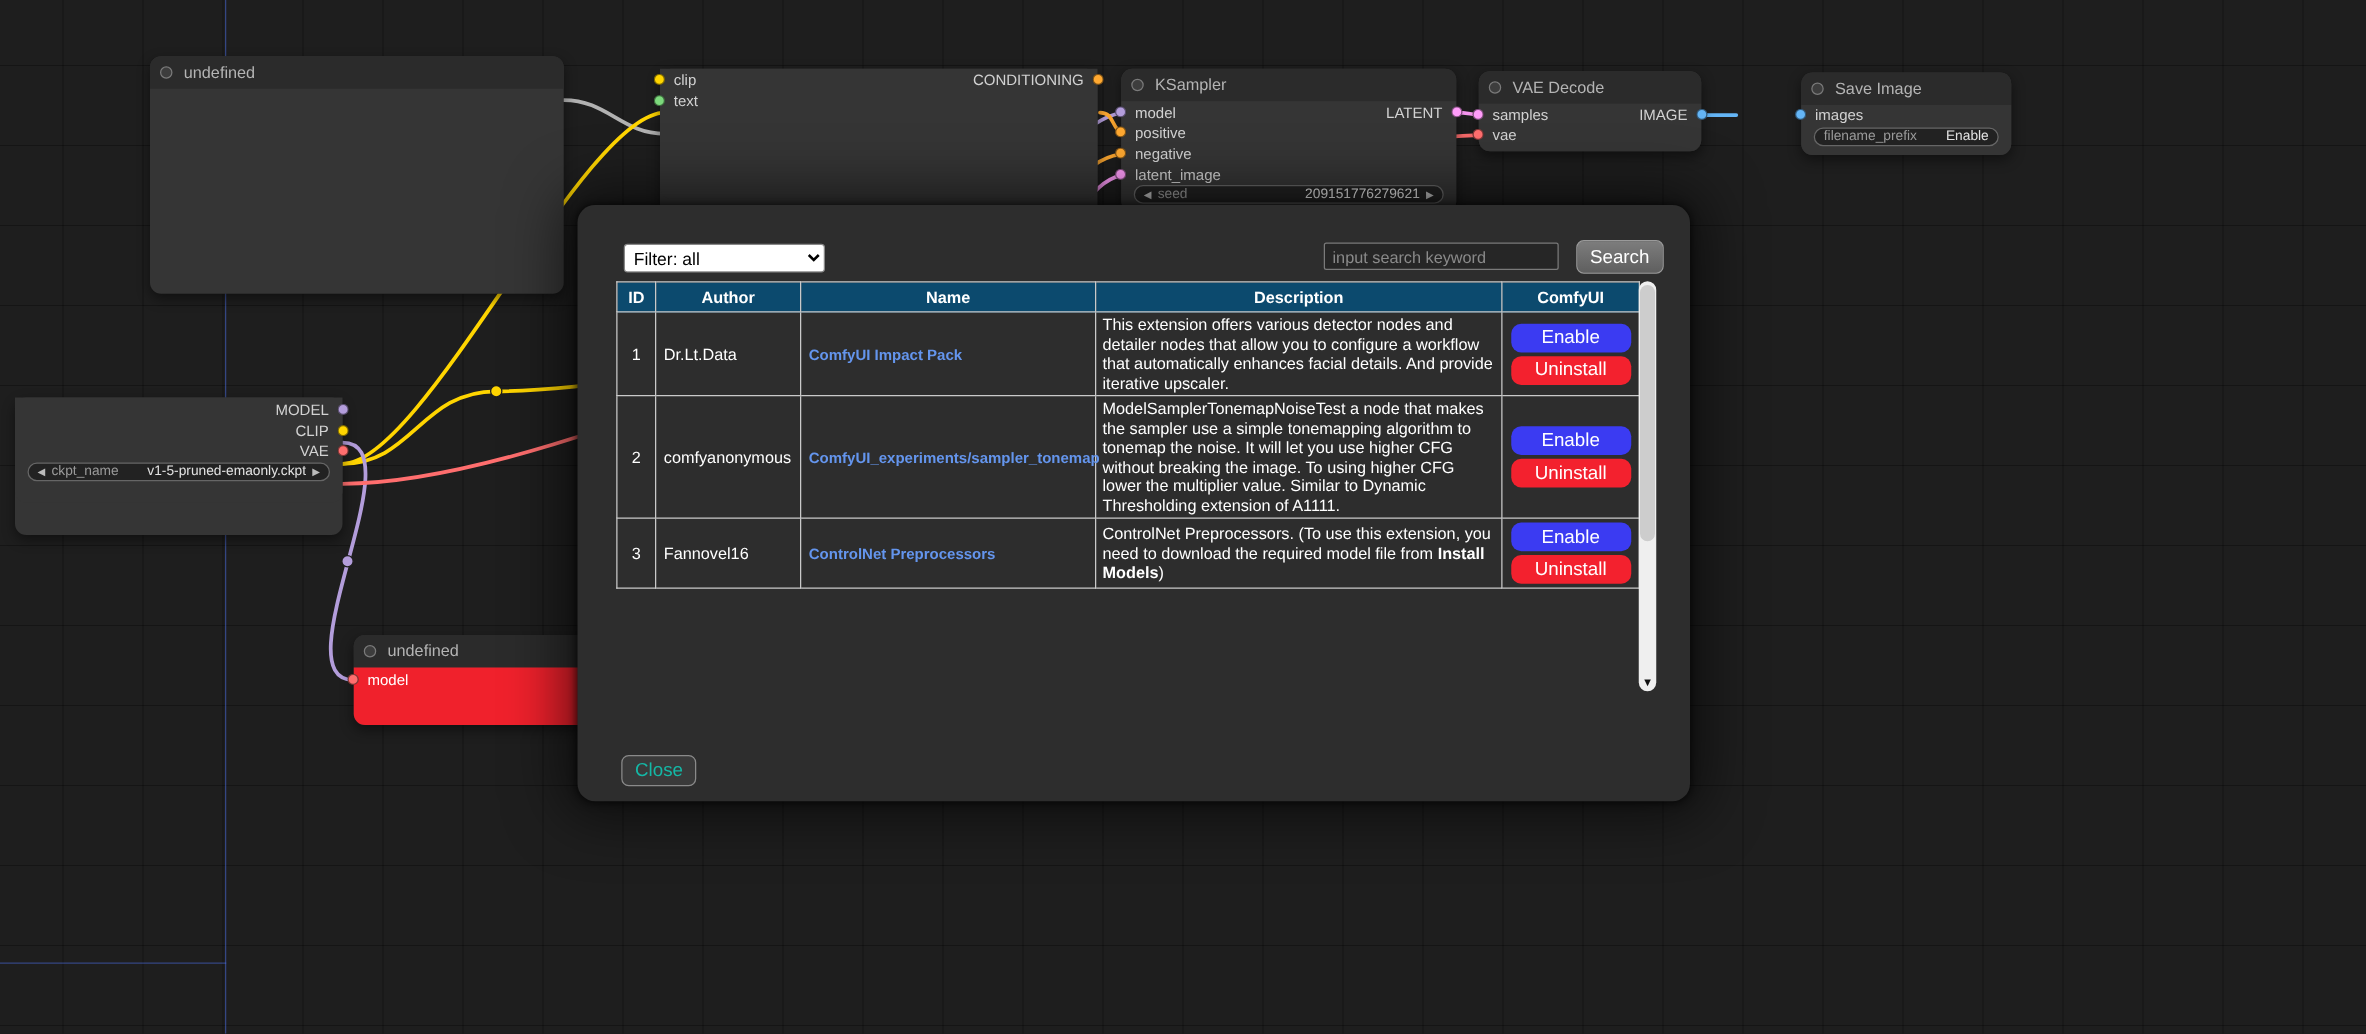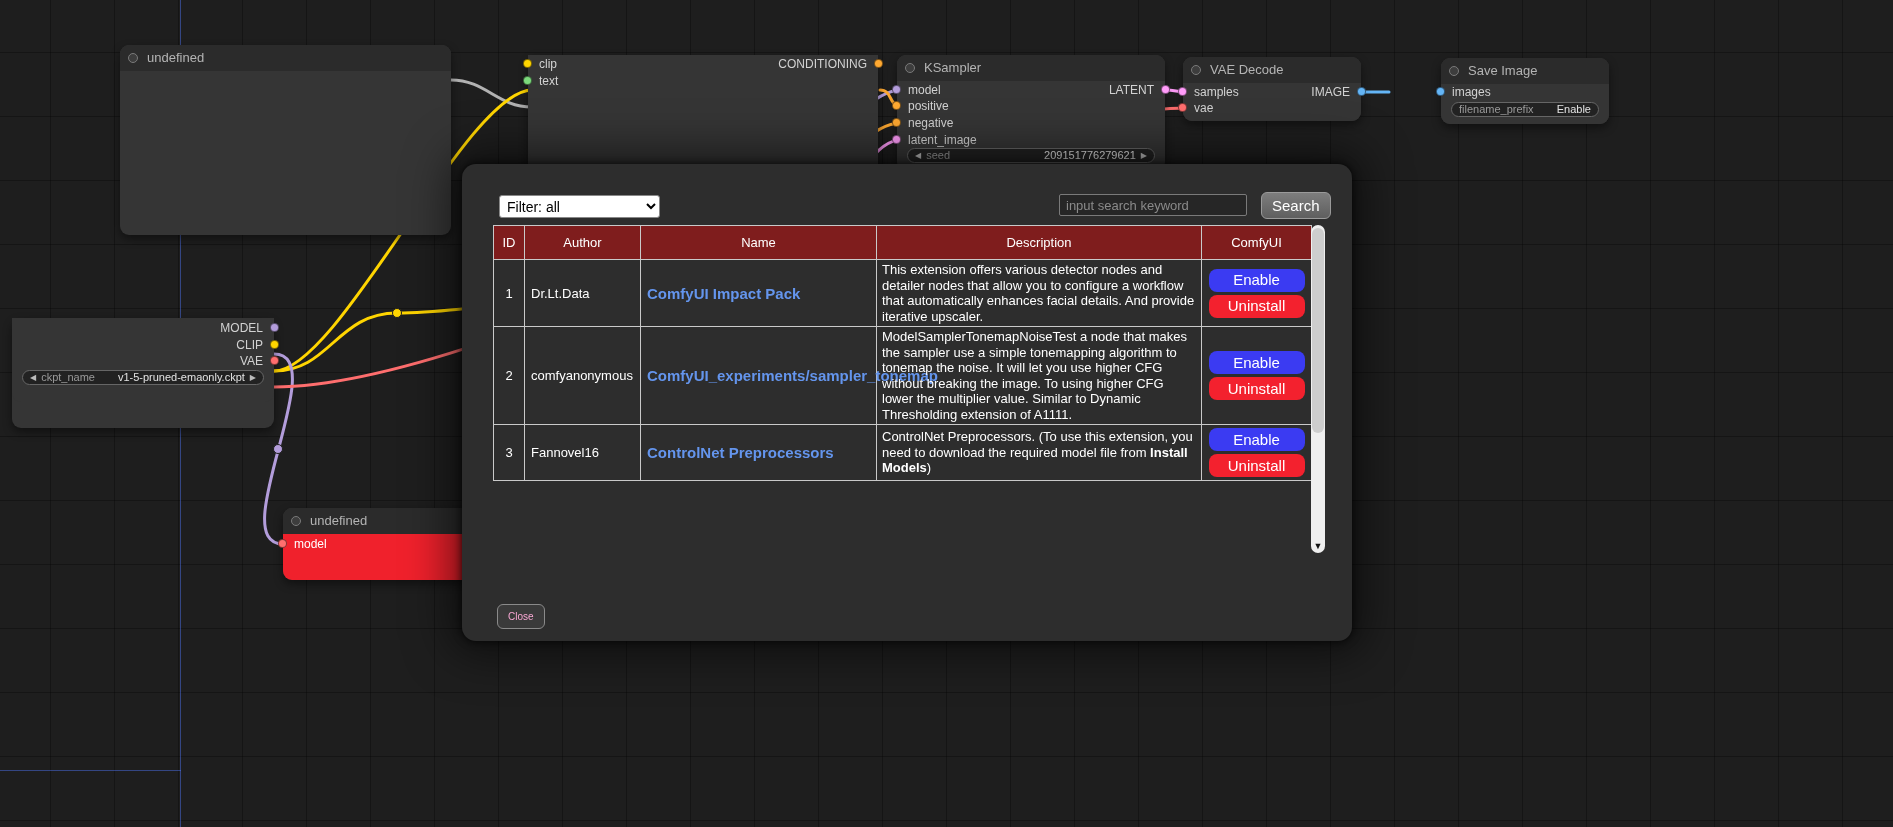--- a/index.html
+++ b/index.html
@@ -63,45 +63,45 @@
                   font-family:"Liberation Sans",sans-serif; font-size:13px; padding:0 6px; }
   .search-input::placeholder { color:#8a8a8a; }
   .search-btn { position:absolute; left:799px; top:28px; height:27px; padding:0 10px;
                 font-family:"Liberation Sans",sans-serif; font-size:15px; color:#fff;
                 background:linear-gradient(#7d7d7d,#5f5f5f); border:1px solid #9a9a9a;
                 border-radius:6px; cursor:pointer; }
 
   .table-area { position:absolute; left:31px; top:61px; width:832px; height:328px; }
   table.ext { border-collapse:collapse; width:818px; table-layout:fixed; }
   table.ext th, table.ext td { border:1px solid #c9c9c9; color:#fff; }
-  table.ext th { background:#7f1d1d; font-size:13px; font-weight:normal; height:34px; padding:0 2px; }
+  table.ext th { background:#0c4a6e; font-size:13px; font-weight:bold; height:24px; padding:0 2px; }
   table.ext td { font-size:13px; vertical-align:middle; }
   tr.r1 { height:64px; } tr.r2 { height:77px; } tr.r3 { height:54px; }
   td.c-id { text-align:center; }
   td.c-author { padding:0 6px; }
   td.c-name { padding:0 6px; }
-  td.c-name a { color:var(--link_blue,#6495ed); font-weight:bold; font-size:15px;
+  td.c-name a { color:var(--link_blue,#6495ed); font-weight:bold; font-size:12px;
                 text-decoration:none; white-space:nowrap;text-align:center; }
   td.c-desc { padding:2px 5px; line-height:15.5px; }
   td.c-install { text-align:center; }
   .btn-install { display:block; width:96px; height:23px; margin:3px auto; border:none;
                  border-radius:8px; color:#fff; font-family:"Liberation Sans",sans-serif;
                  font-size:15px; line-height:22px; cursor:pointer; }
   .btn-enable { background:var(--btn_enable,#3b3bf2); }
   .btn-uninstall { background:var(--btn_uninstall,#f3212e); }
 
   .scrollbar { position:absolute; right:0; top:0; width:14px; height:328px;
                background:var(--scroll_track,#efefef); border-radius:7px; }
   .sb-thumb { position:absolute; left:1px; right:1px; top:3px; height:205px;
               background:#cdcdcd; border-radius:6px; }
   .sb-arrow { position:absolute; bottom:1px; left:0; width:14px; text-align:center;
               font-size:9px; color:#111; line-height:12px; }
 
   .close-btn { position:absolute; left:35px; top:440px; height:25px; padding:0 10px;
-               font-family:"Liberation Sans",sans-serif; font-size:10px; color:#f9a8d4;
+               font-family:"Liberation Sans",sans-serif; font-size:15px; color:#14b8a6;
                background:#3a3a3a; border:1px solid #8a8a8a; border-radius:6px; cursor:pointer; }
 </style>
 </head>
 <body>
 
 <div class="axis-v"></div>
 <div class="axis-h"></div>
 
 <svg class="wires" width="1893" height="827" viewBox="0 0 1893 827">
   <path style="stroke:var(--wire_gray,#b2b2b2)" d="M 451 80 C 486 80, 497 107, 532 107"></path>

